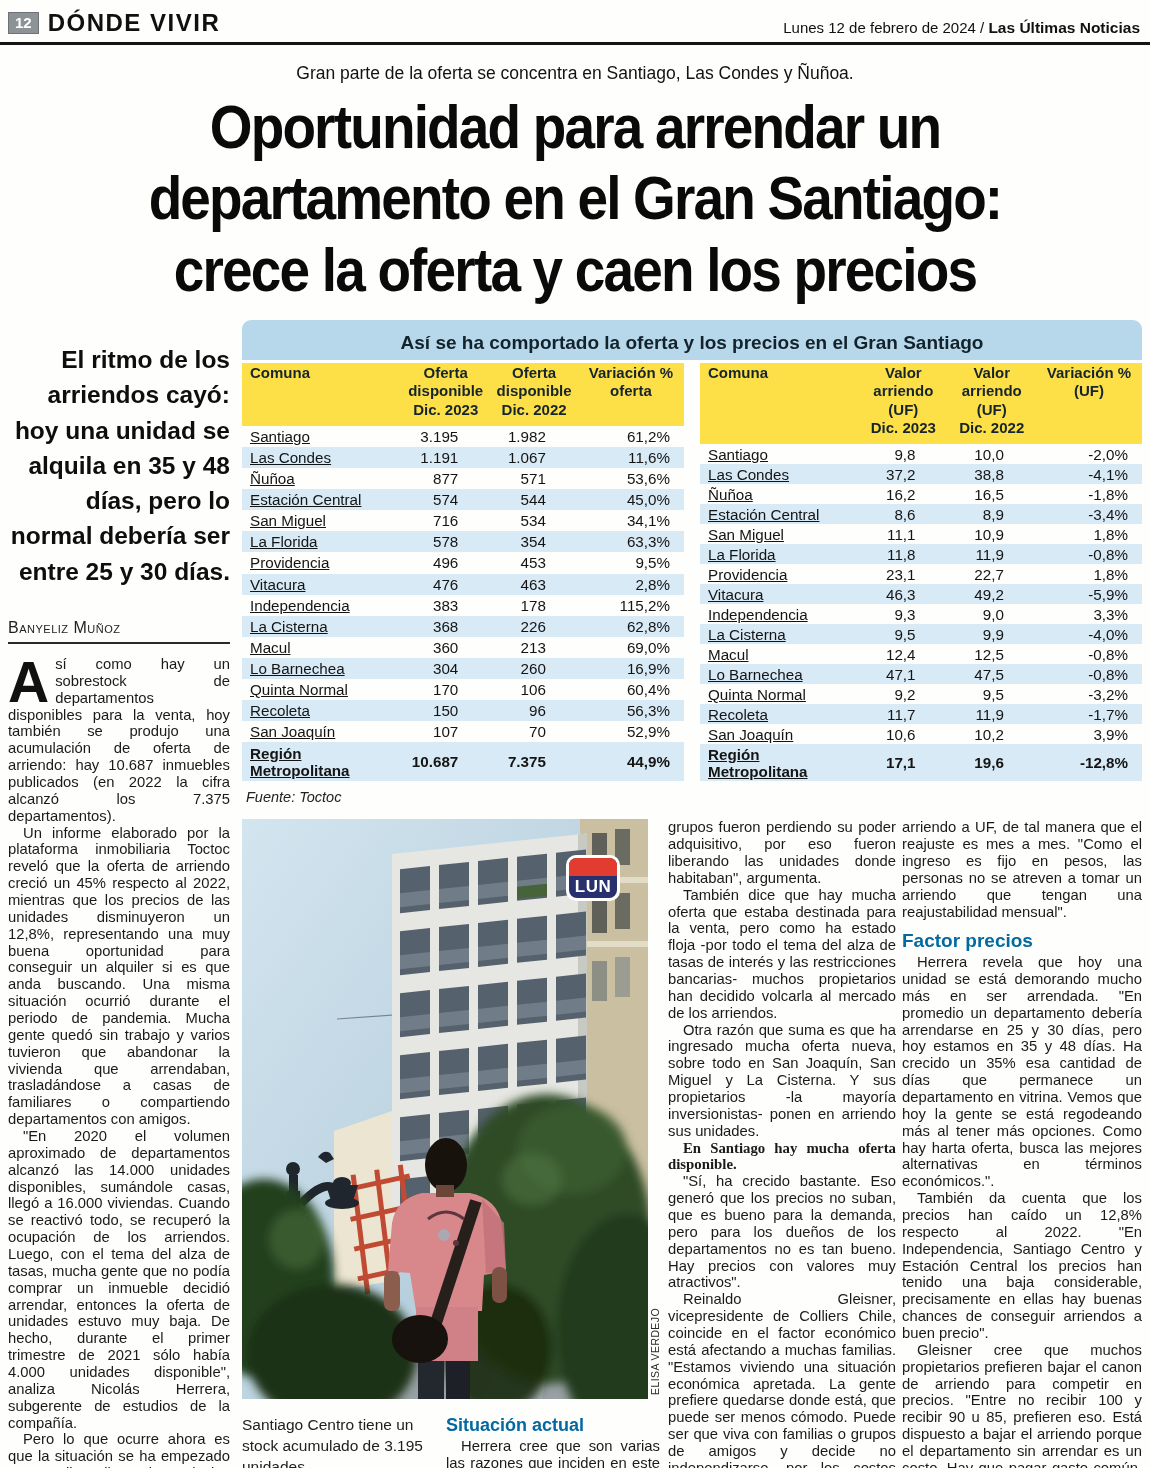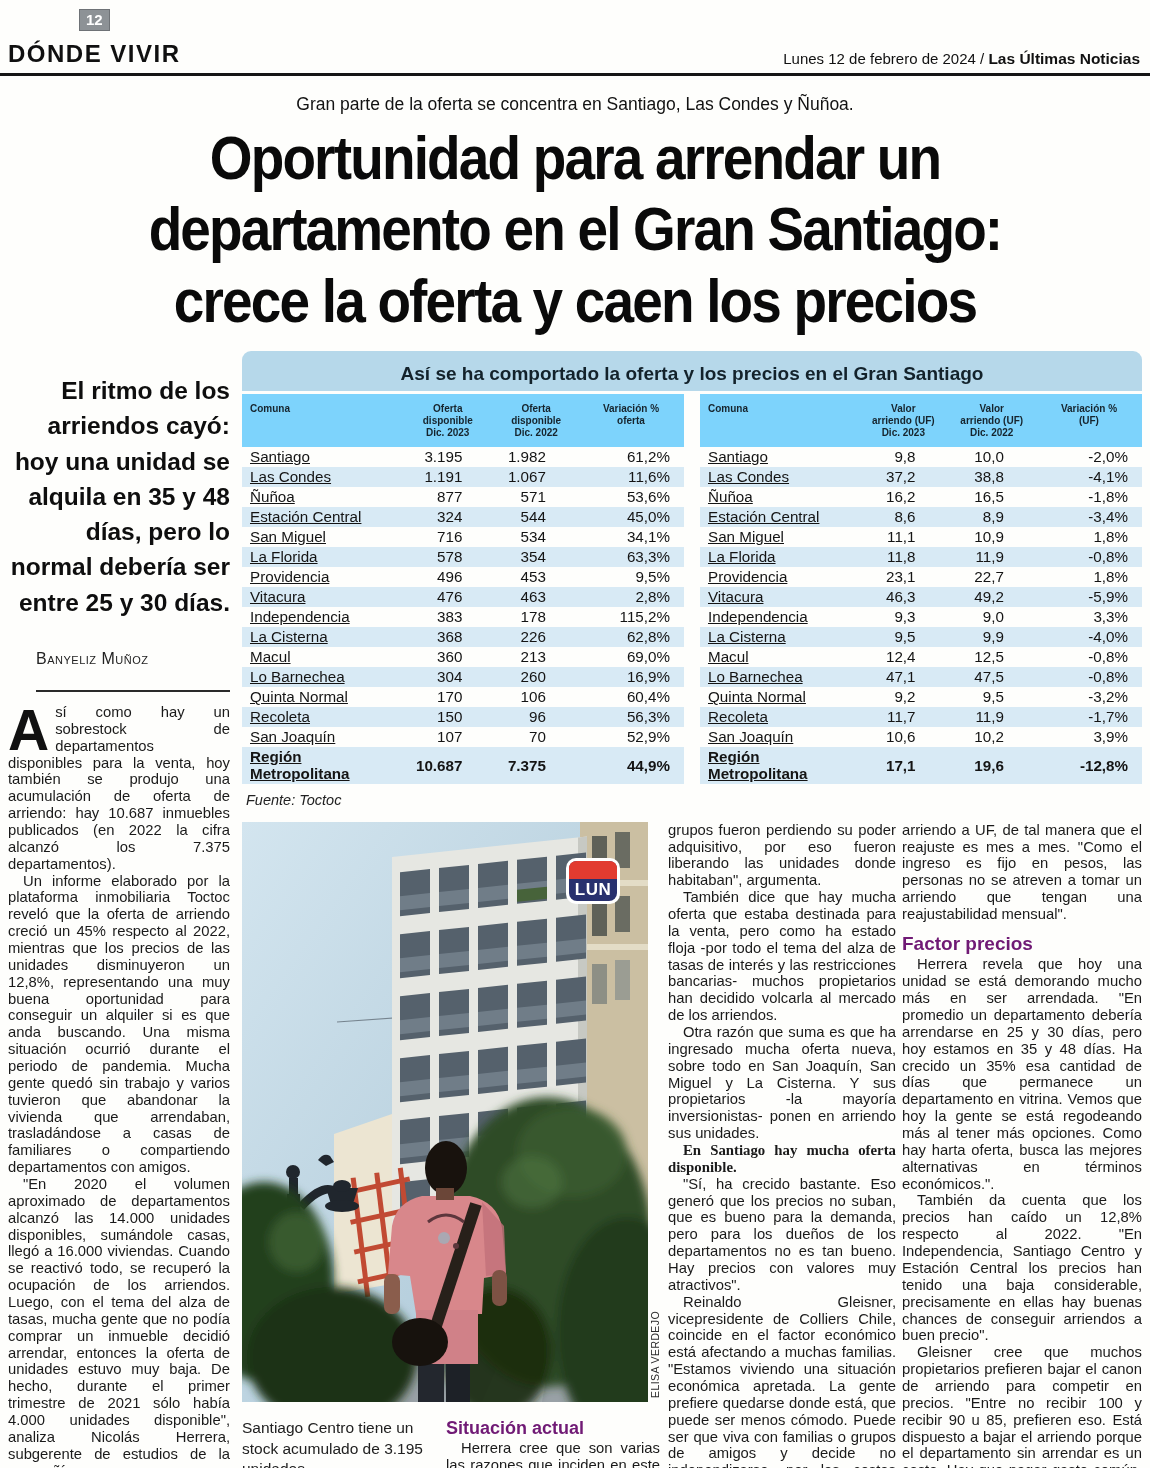--- a/index.html
+++ b/index.html
@@ -1,51 +1,51 @@
 <!DOCTYPE html>
 <html><head>
 <meta charset="utf-8">
 <style>
   html,body{margin:0;padding:0;background:#e9e9e9;}
   .page{position:relative;width:1150px;height:1468px;margin:0 auto;background:#fefefc;
         font-family:"Liberation Sans",sans-serif;color:#1b1b1b;overflow:hidden;box-sizing:border-box;}
   
   .masthead{display:flex;align-items:flex-end;justify-content:space-between;
             padding:9px 10px 5px 8px;border-bottom:3px solid #151515;}
-  .mh-left{display:flex;align-items:center;gap:9px;flex-direction:column;}
+  .mh-left{display:flex;align-items:center;gap:9px;}
   .pagenum{background:#8d9296;color:#fff;font-weight:bold;font-size:15px;
            padding:2px 6px 3px;line-height:1;border:1px solid #6e7276;}
   .section{font-size:24px;font-weight:bold;letter-spacing:1.5px;color:#101010;}
   .dateline{font-size:15px;color:#111;}
   .dateline b{font-size:15.5px;}
   
   .kicker{text-align:center;font-weight:normal;font-size:17.5px;margin:18px 0 8px;color:#121212;}
   .headline{margin:2px 0 0;text-align:center;font-weight:bold;color:#0a0a0a;
             font-size:61px;line-height:1.17;letter-spacing:-2px;transform:scaleX(.9);}
   
   .main{display:grid;grid-template-columns:222px 1fr;gap:12px;padding:0 8px;margin-top:14px;}
   
   .deck{margin-top:22px;text-align:right;font-weight:bold;font-size:24.5px;line-height:1.44;color:#0e0e0e;}
-  .byline{margin-top:30px;padding-bottom:22px;border-bottom:2px solid #2a2a2a;
-          font-variant:small-caps;font-size:16px;letter-spacing:.5px;color:#222;margin-left:28px;}
+  .byline{margin-top:30px;padding-bottom:5px;border-bottom:2px solid #2a2a2a;
+          font-variant:small-caps;font-size:16px;letter-spacing:.5px;color:#222;}
   .coltext{font-size:14.8px;line-height:1.14;text-align:justify;color:#1a1a1a;}
   .coltext p{margin:0;text-indent:15px;}
   .coltext p.ni,.coltext p.hasdrop{text-indent:0;}
   .coltext .pbold{font-weight:bold;font-family:Liberation Serif, serif;}
-  .subhead{font-weight:bold;font-size:19px;margin:10px 0 2px;text-indent:0;color:#701a75;}
+  .subhead{font-weight:bold;font-size:19px;margin:10px 0 2px;text-indent:0;color:#0369a1;}
   .dropcap{float:left;font-size:57px;line-height:.82;font-weight:bold;padding:3px 6px 0 0;color:#111;}
   #article-col1{margin-top:12px;}
   
   .tbl-title{background:#b6d8ea;border-radius:9px 9px 0 0;text-align:center;
              font-weight:bold;font-size:19px;padding:12px 4px 6px;color:#13222b;}
   .tables{display:flex;gap:16px;margin-top:3px;}
   table{border-collapse:collapse;flex:1;table-layout:fixed;}
-  thead th{background:#7dd3fc;font-size:10px;font-weight:bold;color:#16242d;
+  thead th{background:#fde047;font-size:15px;font-weight:bold;color:#16242d;
            white-space:pre-line;line-height:1.22;vertical-align:top;
-           padding:9px 2px 7px;text-align:center;}
+           padding:1px 2px 7px;text-align:center;}
   thead th.h0{text-align:left;padding-left:8px;width:36%;}
   thead th.h3{width:24%;}
   tbody td{font-size:15.2px;padding:1.5px 2px;color:#141414;}
   tbody td.c0{text-align:left;padding-left:8px;text-decoration:underline;}
   tbody td.c1,tbody td.c2{text-align:right;padding-right:32px;}
   tbody td.c3{text-align:right;padding-right:14px;}
   tbody tr:nth-child(even){background:#d8eaf5;}
   tbody tr.total td{font-weight:bold;}
   .fuente{font-style:italic;font-size:14.5px;margin:8px 0 0 4px;color:#222;}
   
@@ -128,21 +128,21 @@
                   <td class="c3">11,6%</td>
                 </tr>
                 <tr>
                   <td class="c0">Ñuñoa</td>
                   <td class="c1">877</td>
                   <td class="c2">571</td>
                   <td class="c3">53,6%</td>
                 </tr>
                 <tr>
                   <td class="c0">Estación Central</td>
-                  <td class="c1">324</td>
+                  <td class="c1">574</td>
                   <td class="c2">544</td>
                   <td class="c3">45,0%</td>
                 </tr>
                 <tr>
                   <td class="c0">San Miguel</td>
                   <td class="c1">716</td>
                   <td class="c2">534</td>
                   <td class="c3">34,1%</td>
                 </tr>
                 <tr>

